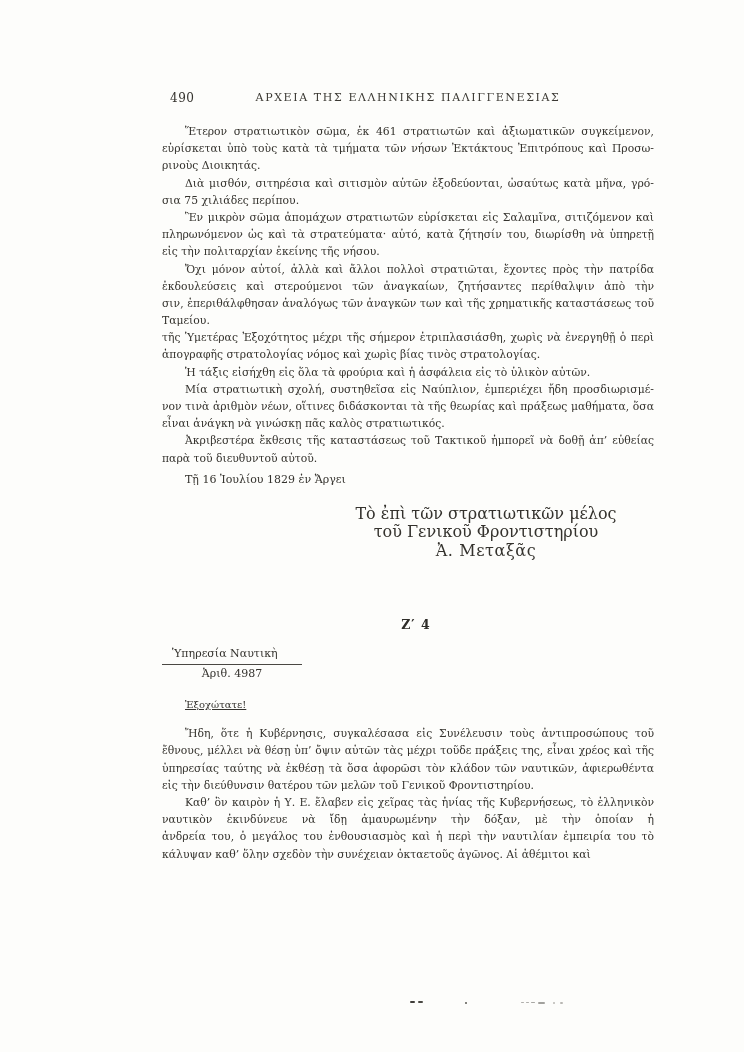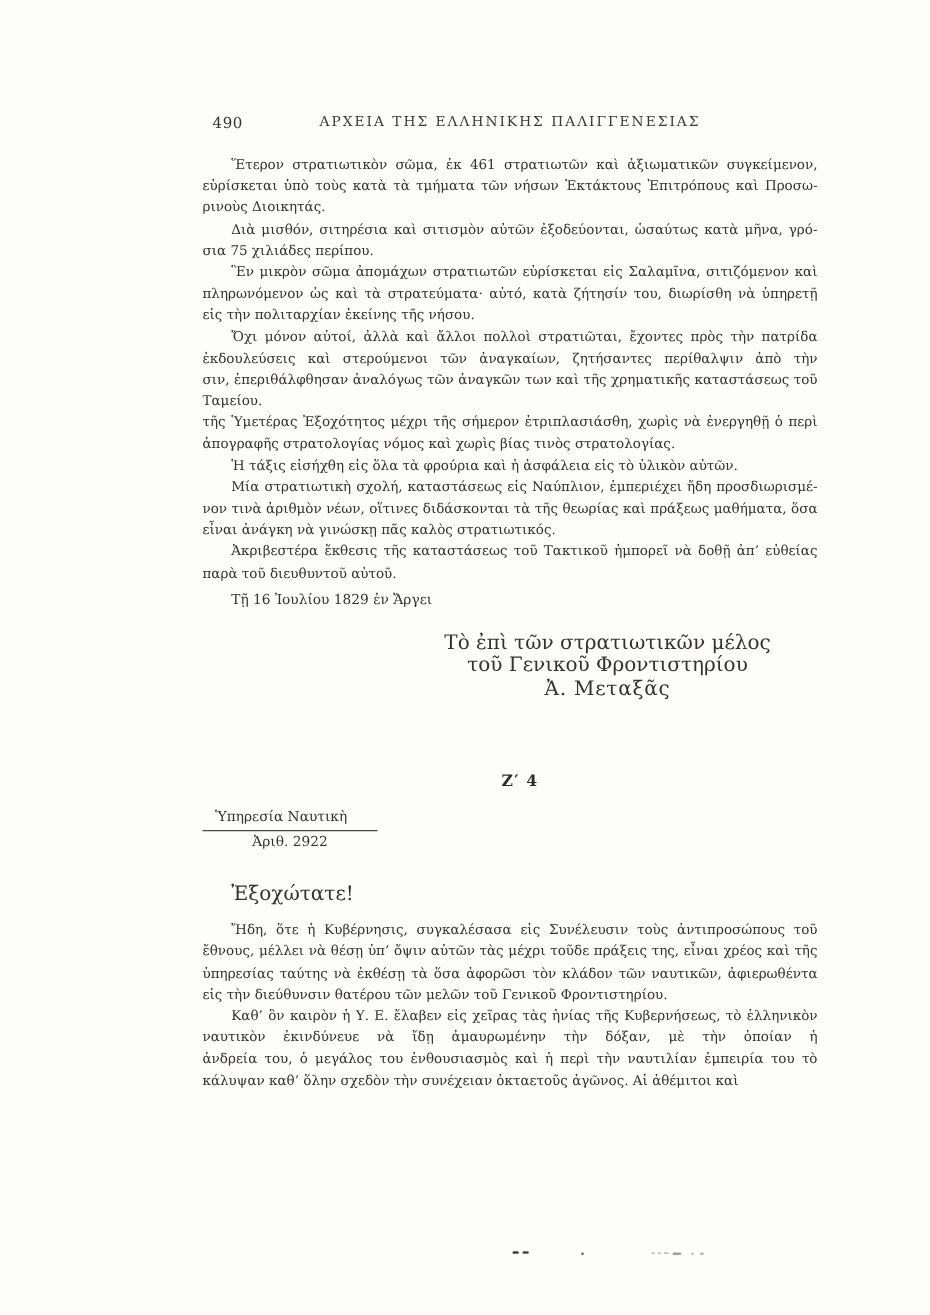--- a/index.html
+++ b/index.html
@@ -38,21 +38,21 @@
   .sig{margin-top:17px;margin-left:156px;width:336px;text-align:center;}
   .sig div{height:18.5px;line-height:18.5px;font-size:16px;}
   .sig .sig-name{letter-spacing:.6px;}
   
   .sechead{margin-top:57px;height:15px;line-height:15px;text-align:center;text-indent:16px;
            font-weight:700;font-size:12.5px;letter-spacing:1px;color:#2e2c28;}
   
   .svc{margin-top:14px;margin-left:10px;height:16px;line-height:16px;font-size:11px;}
   .rule{margin-top:2px;width:140px;height:0;border-top:1px solid #4a4843;}
   .docnum{margin-top:2px;width:140px;text-align:center;height:14px;line-height:14px;font-size:11px;}
-  .salut{margin-top:26px;height:15px;line-height:15px;font-size:16px;text-indent:23px;}
+  .salut{margin-top:16px;height:15px;line-height:15px;font-size:10px;text-indent:23px;text-decoration:underline;}
   
   .speck{position:absolute;border-radius:1px;}
   .s1{left:410px;top:1001px;width:5px;height:2px;background:#3f3d39;}
   .s2{left:418px;top:1001px;width:5px;height:2px;background:#4a4843;}
   .s3{left:465px;top:1002px;width:2px;height:2px;background:#5a5853;}
   .s4{left:521px;top:1002px;width:3px;height:1px;background:#b0afab;}
   .s5{left:526px;top:1002px;width:3px;height:1px;background:#b0afab;}
   .s6{left:531px;top:1002px;width:4px;height:1px;background:#a8a7a3;}
   .s7{left:538px;top:1002px;width:7px;height:2px;background:#a2a19d;}
   .s8{left:553px;top:1002px;width:2px;height:2px;background:#b8b7b3;}
@@ -91,21 +91,21 @@
         <div class="ln last">Ταμείου.</div>
       </div>
       <div>
         <div class="ln">τῆς Ὑμετέρας Ἐξοχότητος μέχρι τῆς σήμερον ἐτριπλασιάσθη, χωρὶς νὰ ἐνεργηθῇ ὁ περὶ</div>
         <div class="ln last">ἀπογραφῆς στρατολογίας νόμος καὶ χωρὶς βίας τινὸς στρατολογίας.</div>
       </div>
       <div>
         <div class="ln first last">Ἡ τάξις εἰσήχθη εἰς ὅλα τὰ φρούρια καὶ ἡ ἀσφάλεια εἰς τὸ ὑλικὸν αὐτῶν.</div>
       </div>
       <div>
-        <div class="ln first">Μία στρατιωτικὴ σχολή, καταστάσεως εἰς Ναύπλιον, ἐμπεριέχει ἤδη προσδιωρισμέ-</div>
+        <div class="ln first">Μία στρατιωτικὴ σχολή, συστηθεῖσα εἰς Ναύπλιον, ἐμπεριέχει ἤδη προσδιωρισμέ-</div>
         <div class="ln">νον τινὰ ἀριθμὸν νέων, οἵτινες διδάσκονται τὰ τῆς θεωρίας καὶ πράξεως μαθήματα, ὅσα</div>
         <div class="ln last">εἶναι ἀνάγκη νὰ γινώσκῃ πᾶς καλὸς στρατιωτικός.</div>
       </div>
       <div>
         <div class="ln first">Ἀκριβεστέρα ἔκθεσις τῆς καταστάσεως τοῦ Τακτικοῦ ἠμπορεῖ νὰ δοθῇ ἀπ’ εὐθείας</div>
         <div class="ln last">παρὰ τοῦ διευθυντοῦ αὐτοῦ.</div>
       </div>
     </div>
 
     <div class="dateline">Τῇ 16 Ἰουλίου 1829 ἐν Ἄργει</div>
@@ -113,21 +113,21 @@
     <div class="sig">
       <div>Τὸ ἐπὶ τῶν στρατιωτικῶν μέλος</div>
       <div>τοῦ Γενικοῦ Φροντιστηρίου</div>
       <div class="sig-name">Ἀ. Μεταξᾶς</div>
     </div>
 
     <div class="sechead">Ζ′ 4</div>
 
     <div class="svc">Ὑπηρεσία Ναυτικὴ</div>
     <div class="rule"></div>
-    <div class="docnum">Ἀριθ. 2922</div>
+    <div class="docnum">Ἀριθ. 4987</div>
 
     <div class="salut">Ἐξοχώτατε!</div>
 
     <div class="body2">
       <div>
         <div class="ln first">Ἤδη, ὅτε ἡ Κυβέρνησις, συγκαλέσασα εἰς Συνέλευσιν τοὺς ἀντιπροσώπους τοῦ</div>
         <div class="ln">ἔθνους, μέλλει νὰ θέσῃ ὑπ’ ὄψιν αὐτῶν τὰς μέχρι τοῦδε πράξεις της, εἶναι χρέος καὶ τῆς</div>
         <div class="ln">ὑπηρεσίας ταύτης νὰ ἐκθέσῃ τὰ ὅσα ἀφορῶσι τὸν κλάδον τῶν ναυτικῶν, ἀφιερωθέντα</div>
         <div class="ln last">εἰς τὴν διεύθυνσιν θατέρου τῶν μελῶν τοῦ Γενικοῦ Φροντιστηρίου.</div>
       </div>

